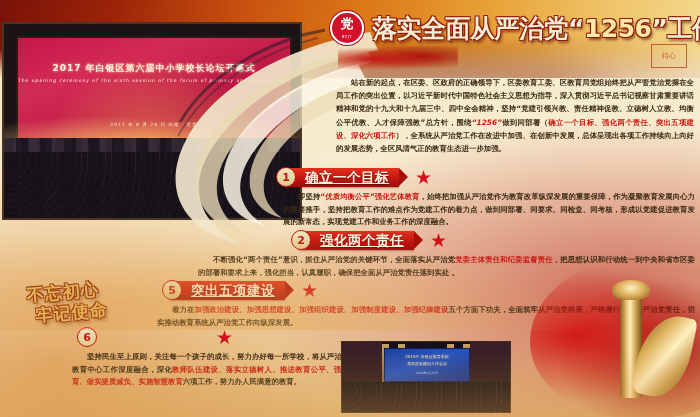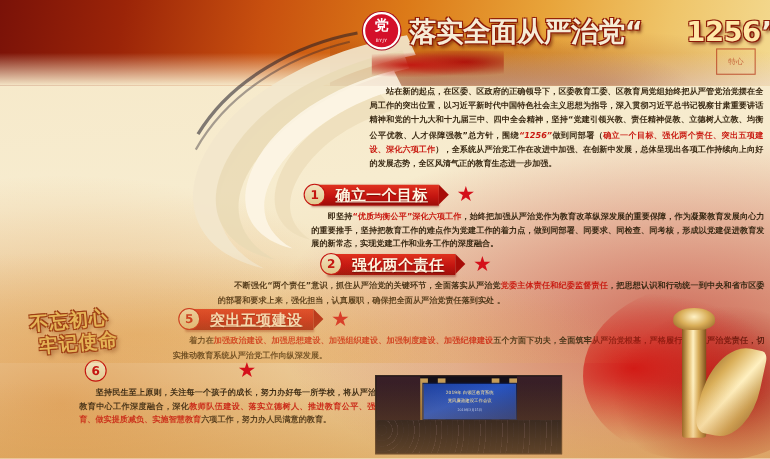--- a/index.html
+++ b/index.html
@@ -103,21 +103,21 @@
   }
   .hdr-title {
     position:absolute; left:42px; top:2px;
     font-size:25px; font-weight:700; line-height:38px;
     color:#f6ecd6; white-space:nowrap;
     text-shadow:
       1px 1px 0 #8d1a06, -1px 1px 0 #8d1a06, 1px -1px 0 #8d1a06, -1px -1px 0 #8d1a06,
       2px 3px 3px rgba(90,14,4,.65);
     letter-spacing: -.5px;
   }
-  .hdr-title .num { color:#ffe9a8;margin-left:40px; }
+  .hdr-title .num { color:#ffe9a8; }
   .hdr-stamp {
     position:absolute; right:8px; top:36px; width:36px; height:24px;
     border:1px solid #b5371a; color:#b5371a; font-size:7px;
     display:flex; align-items:center; justify-content:center; text-align:center;
     line-height:8px; opacity:.75; transform:rotate(-6px);
   }
   .red-splash {
     position:absolute; left:338px; top:46px; width:120px; height:26px;
     background:
       radial-gradient(ellipse at 30% 50%, #c21a12 0%, rgba(194,26,18,0) 62%),
@@ -267,20 +267,29 @@
   }
 </style>
 </head>
 <body>
 
 <div id="poster">
 
   <div class="top-wash"></div>
   <div class="top-mtn"></div>
 
+  <div class="photo-top">
+    <div class="ph-screen">
+      <div class="tline ph-t1">2017 年白银区第六届中小学校长论坛开幕式</div>
+      <div class="tline ph-t2">The opening ceremony of the sixth session of the forum of primary and secondary school principals in Baiyin District, 2017</div>
+      <div class="tline ph-t3">2017 年 8 月 28 日      白银 · 区委</div>
+      <div class="ph-wave"></div>
+    </div>
+    <div class="ph-crowd"></div>
+  </div>
 
   <svg class="brush" viewBox="0 0 280 230">
     <path d="M250 12 C170 26 96 64 66 120 C40 170 64 212 120 224 C80 204 66 168 92 128 C124 78 186 44 258 30 Z" fill="#f2e6cc" opacity="0.92"></path>
     <path d="M246 26 C176 40 112 76 86 126 C62 172 84 206 130 216 C96 198 86 166 110 130 C140 86 192 56 252 42 Z" fill="#e9d9b4" opacity="0.8"></path>
     <path d="M238 44 C182 58 130 90 110 132 C92 170 110 198 146 206 C118 190 112 164 132 134 C158 96 200 72 246 60 Z" fill="#fdf6e6" opacity="0.85"></path>
     <path d="M226 66 C186 80 148 106 134 140 C122 170 136 192 162 198 C142 184 138 164 152 140 C172 108 204 90 238 80 Z" fill="#ecdcb8" opacity="0.75"></path>
     <path d="M205 10 C150 20 90 52 60 102" stroke="#1d1a26" stroke-width="3" fill="none" opacity="0.55"></path>
     <path d="M198 18 C140 32 86 66 58 116" stroke="#2b2430" stroke-width="2" fill="none" opacity="0.4"></path>
   </svg>
 
@@ -298,21 +307,21 @@
   <div class="intro"><span>站在新的起点，在区委、区政府的正确领导下，区委教育工委、区教育局党组始终把从严管党治党摆在全局工作的突出位置，以习近平新时代中国特色社会主义思想为指导，深入贯彻习近平总书记视察甘肃重要讲话精神和党的十九大和十九届三中、四中全会精神，坚持“党建引领兴教、责任精神促教、立德树人立教、均衡公平优教、人才保障强教”总方针，围绕</span><span class="num2">“1256”</span><span>做到同部署（</span><span class="hl">确立一个目标、强化两个责任、突出五项建设、深化六项工作</span><span>），全系统从严治党工作在改进中加强、在创新中发展，总体呈现出各项工作持续向上向好的发展态势，全区风清气正的教育生态进一步加强。</span></div>
 
   <div class="sec" id="sec1">
     <div class="sec-head">
       <div class="sec-ribbon">
         <span class="sec-title">确立一个目标</span>
       </div>
       <div class="sec-badge">1</div>
       <div class="sec-star" style="left:132px;">★</div>
     </div>
-    <div class="sec-body"><span>即坚持</span><span class="hl">“优质均衡公平”深化六项工作</span><span>，始终把加强从严治党作为教育改革纵深发展的重要保障，作为凝聚教育发展向心力的重要推手，坚持把教育工作的难点作为党建工作的着力点，做到同部署、同要求、同检查、同考核，形成以党建促进教育发展的新常态，实现党建工作和业务工作的深度融合。</span></div>
+    <div class="sec-body"><span>即坚持</span><span class="hl">“优质均衡公平”强化艺体教育</span><span>，始终把加强从严治党作为教育改革纵深发展的重要保障，作为凝聚教育发展向心力的重要推手，坚持把教育工作的难点作为党建工作的着力点，做到同部署、同要求、同检查、同考核，形成以党建促进教育发展的新常态，实现党建工作和业务工作的深度融合。</span></div>
   </div>
 
   <div class="sec" id="sec2">
     <div class="sec-head">
       <div class="sec-ribbon" style="left:100px;">
         <span class="sec-title">强化两个责任</span>
       </div>
       <div class="sec-badge" style="left:93px;">2</div>
       <div class="sec-star" style="left:232px;">★</div>
     </div>

